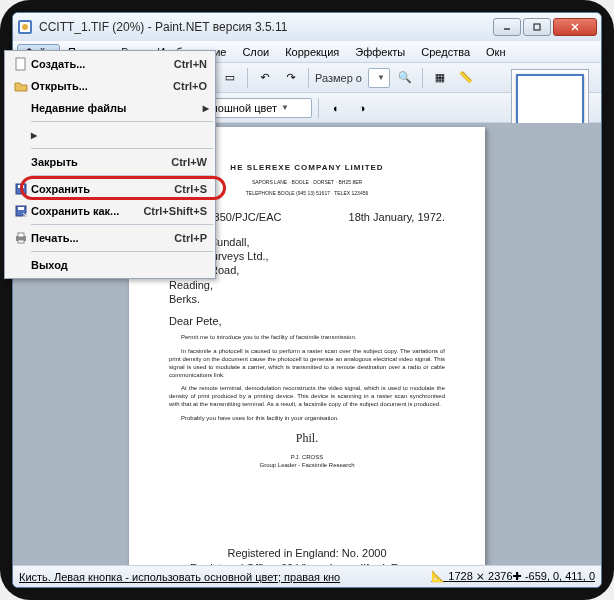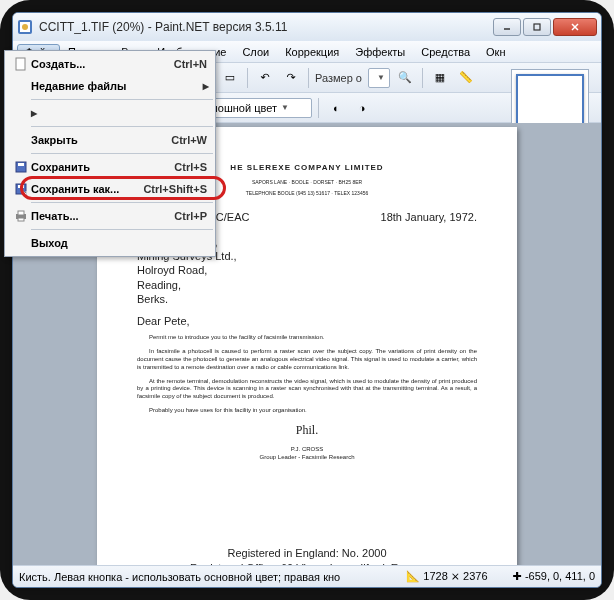--- a/index.html
+++ b/index.html
@@ -17,29 +17,29 @@
 .menubar .menu-item { padding: 2px 8px; cursor: default; }
 .menubar .menu-item.open { background: linear-gradient(to bottom, #d6e5f5, #b8cee8); border: 1px solid #7a9cc2; border-radius: 3px; padding: 1px 7px; }
 .toolbar1, .toolbar2 { height: 30px; background: linear-gradient(to bottom, #f2f6fb, #e2e9f2); display: flex; align-items: center; padding: 0 6px; gap: 4px; border-bottom: 1px solid #c7d2e0; }
 .toolbar1 .tool-btn, .toolbar2 .tool-btn { width: 22px; height: 22px; display: flex; align-items: center; justify-content: center; border-radius: 3px; }
 .toolbar1 .sep, .toolbar2 .sep { width: 1px; height: 20px; background: #b8c2d0; margin: 0 2px; }
 .dropdown-field { background: #fff; border: 1px solid #9fb0c5; height: 20px; padding: 0 4px; display: flex; align-items: center; font-size: 11px; border-radius: 2px; }
 .dropdown-field .caret { margin-left: 4px; font-size: 8px; color: #555; }
 .thumb-panel { position: absolute; right: 12px; top: 56px; width: 78px; height: 96px; background: #fff; border: 1px solid #9fb0c5; padding: 4px; }
 .thumb-page { width: 100%; height: 100%; background: #fff; border: 2px solid #4a7ac0; box-shadow: 0 1px 3px rgba(0,0,0,0.3); }
 .content-area { flex: 1; background: #aab5c2; position: relative; overflow: hidden; display: flex; justify-content: center; padding-top: 4px; }
-.document-page { width: 420px; height: 466px; background: #fff; box-shadow: 2px 2px 5px rgba(0,0,0,0.35); padding: 36px 40px; font-family: "Times New Roman", serif; font-size: 6px; color: #222; line-height: 1.3; position: relative; }
+.document-page { width: 356px; height: 466px; background: #fff; box-shadow: 2px 2px 5px rgba(0,0,0,0.35); padding: 36px 40px; font-family: "Times New Roman", serif; font-size: 6px; color: #222; line-height: 1.3; position: relative; }
 .document-page h1 { font-size: 8px; font-weight: bold; text-align: center; letter-spacing: 1px; margin-bottom: 6px; }
 .document-page .addr { text-align: center; font-size: 5px; margin-bottom: 4px; }
 .document-page p { margin-bottom: 6px; font-size: 6px; text-indent: 12px; text-align: justify; }
 .document-page .left-block { font-size: 6px; margin-bottom: 8px; }
 .document-page .sign { font-family: cursive; font-size: 12px; margin: 8px 0; text-align: center; }
 .document-page .sig-name { text-align: center; font-size: 6px; }
 .document-page .footer { position: absolute; bottom: 18px; left: 0; right: 0; text-align: center; font-size: 5px; }
-.statusbar { height: 22px; background: linear-gradient(to bottom, #f2f6fb, #e2e9f2); border-top: 1px solid #c7d2e0; display: flex; align-items: center; padding: 0 6px; font-size: 11px; gap: 25px; }
+.statusbar { height: 22px; background: linear-gradient(to bottom, #f2f6fb, #e2e9f2); border-top: 1px solid #c7d2e0; display: flex; align-items: center; padding: 0 6px; font-size: 11px; gap: 0; text-decoration: underline; }
 .statusbar .sb-left { flex: 1; overflow: hidden; white-space: nowrap; }
 .dropdown-menu { position: absolute; left: 4px; top: 50px; width: 212px; background: #f4f4f4; border: 1px solid #9aa6b6; box-shadow: 2px 2px 5px rgba(0,0,0,0.3); z-index: 100; padding: 2px; font-weight: bold; }
 .dropdown-menu .mi { display: flex; align-items: center; height: 22px; padding: 0 4px; position: relative; }
 .dropdown-menu .mi .ico { width: 20px; display: flex; justify-content: center; }
 .dropdown-menu .mi .lbl { flex: 1; font-size: 11px; }
 .dropdown-menu .mi .sc { font-size: 11px; color: #333; margin-right: 2px; }
 .dropdown-menu .mi .arr { font-size: 8px; color: #333; }
 .dropdown-menu hr { border: none; border-top: 1px solid #c0c8d2; margin: 2px 0 2px 24px; }
 .highlight-oval { position: absolute; left: 20px; top: 176px; width: 206px; height: 24px; border: 3px solid #d32020; border-radius: 12px; z-index: 101; pointer-events: none; }
 .toolbar-label { font-size: 11px; color: #333; margin-right: 2px; }
@@ -191,20 +191,29 @@
   <div class="mi">
     <span class="ico">
           <svg width="14" height="14">
             <rect x="2" y="1" width="9" height="12" fill="#fff" stroke="#888"></rect>
           </svg>
         </span>
     <span class="lbl">Создать...</span>
         <span class="sc">Ctrl+N</span>
   </div>
   <div class="mi">
+    <span class="ico">
+          <svg width="14" height="14">
+            <path d="M1 4h5l1 2h6v6H1z" fill="#e8c060" stroke="#b89030"></path>
+          </svg>
+        </span>
+    <span class="lbl">Открыть...</span>
+        <span class="sc">Ctrl+O</span>
+  </div>
+  <div class="mi">
     <span class="ico"></span>
         <span class="lbl">Недавние файлы</span>
         <span class="arr">▶</span>
   </div>
   <hr>
   <div class="mi">
     <span class="ico"></span>
         <span class="arr">▶</span>
   </div>
   <hr>

